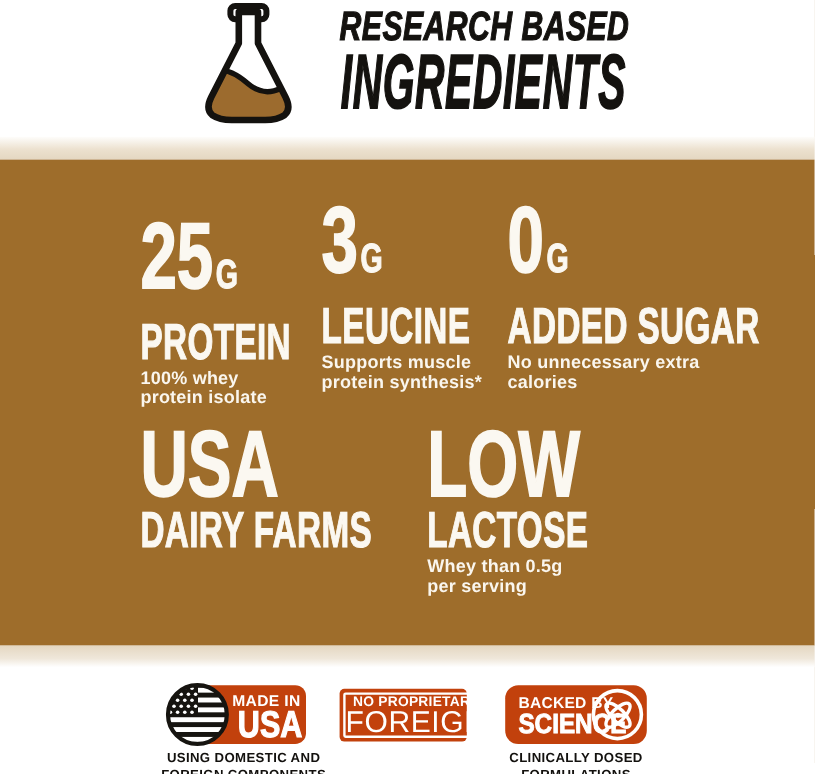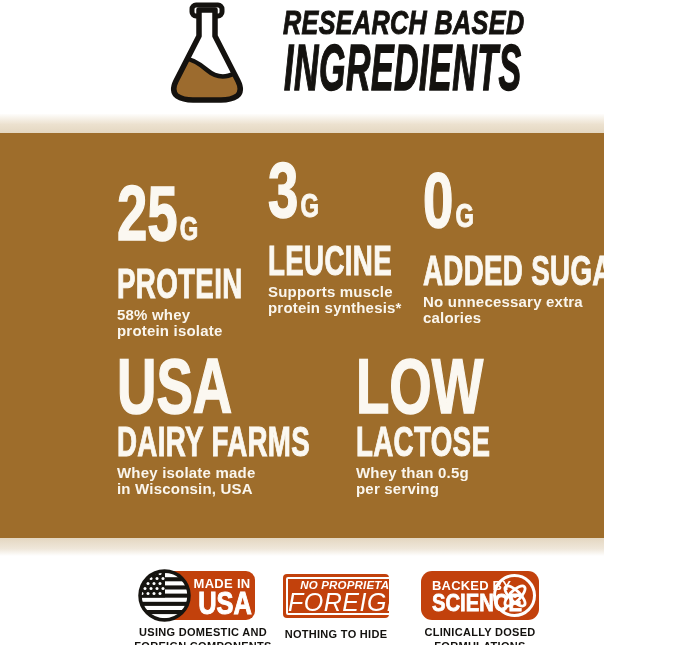--- a/index.html
+++ b/index.html
@@ -1,17 +1,17 @@
 <!DOCTYPE html>
 <html><head>
 <meta charset="utf-8">
 <style>
   html,body{margin:0;padding:0;}
   .canvas{
-    position:relative; width:604px; height:645px; background:#ffffff;
+    position:relative; width:679px; height:645px; background:#ffffff;
     overflow:hidden; font-family:"Liberation Sans", sans-serif;
   }
   
   .flask{position:absolute; left:163px; top:2px; width:88px; height:102px;}
   .title-line1{
     position:absolute; left:283px; top:5px; font-size:34px; font-weight:bold; font-style:italic;
     color:#14120f; line-height:1; white-space:nowrap; transform:scale(0.74,1);
     transform-origin:left top; -webkit-text-stroke:1px #14120f; letter-spacing:0.5px;
   }
   .title-line2{
@@ -21,21 +21,21 @@
   }
   
   .band-top{position:absolute; left:0; top:114px; width:679px; height:19px;
     background:linear-gradient(180deg,#fefdfb 0%,#ece1cf 55%,#e4d7c1 100%);}
   .panel{position:absolute; left:0; top:133px; width:679px; height:405px; background:#9e6d2b;}
   .band-bottom{position:absolute; left:0; top:538px; width:679px; height:18px;
     background:linear-gradient(180deg,#e4d7c1 0%,#efe7da 60%,#ffffff 100%);}
   
   .stat{position:absolute; color:#fbf8f1;}
   .stat.s1{left:117px; top:174px;}
-  .stat.s2{left:268px; top:151px;}
+  .stat.s2{left:268px; top:161px;}
   .stat.s3{left:423px; top:161px;}
   .stat.s4{left:117px; top:347px;}
   .stat.s5{left:356px; top:347px;}
   .stat-value{
     font-size:78px; font-weight:bold; line-height:78px; white-space:nowrap;
     transform:scale(0.70,1); transform-origin:left top; -webkit-text-stroke:1.5px #fbf8f1;
   }
   .stat-value .unit{font-size:34px; margin-left:3px; -webkit-text-stroke:1px #fbf8f1;}
   .stat-label{
     font-size:42px; font-weight:bold; line-height:34px; white-space:nowrap;
@@ -49,21 +49,21 @@
   
   .badge{position:absolute; background:#c2410c; color:#ffffff; box-sizing:border-box;}
   .badge-made{left:151px; top:571px; width:104px; height:49px; border-radius:9px;}
   .flag-circle{position:absolute; left:-13px; top:-2px; width:53px; height:53px;}
   .made-text{position:absolute; left:42px; top:6px; width:58px; text-align:center;}
   .made-line1{font-size:13px; font-weight:bold; letter-spacing:0.3px; line-height:13px;}
   .made-line2{font-size:31px; font-weight:bold; line-height:27px; transform:scale(0.82,1);
     transform-origin:center top; -webkit-text-stroke:1px #fff;}
   .badge-blends{left:283px; top:574px; width:106px; height:44px; border-radius:4px; display:flex;}
   .blends-inner{margin:3px; border:2px solid #ffffff; border-radius:2px; flex:1;
-    display:flex; flex-direction:column; align-items:flex-end; justify-content:center;font-style:italic;}
+    display:flex; flex-direction:column; align-items:center; justify-content:center;}
   .blends-line1{font-size:11.5px; font-weight:bold; letter-spacing:0.2px; line-height:12px; white-space:nowrap;}
   .blends-line2{font-size:25px; font-weight:normal; line-height:23px; letter-spacing:0.5px; white-space:nowrap;}
   .badge-science{left:421px; top:571px; width:118px; height:49px; border-radius:11px;}
   .science-text{position:absolute; left:11px; top:8px;}
   .science-line1{font-size:13px; font-weight:bold; line-height:14px; letter-spacing:0.2px; white-space:nowrap;}
   .science-line2{font-size:23px; font-weight:bold; line-height:21px; transform:scale(0.88,1);
     transform-origin:left top; -webkit-text-stroke:0.8px #fff; white-space:nowrap;}
   .atom-circle{position:absolute; right:3px; top:3px; width:43px; height:43px;
     border:3.5px solid #ffffff; border-radius:50%; box-sizing:border-box;
     display:flex; align-items:center; justify-content:center;}
@@ -98,41 +98,39 @@
   <div class="title-line1">RESEARCH BASED</div>
   <div class="title-line2">INGREDIENTS</div>
 
   <div class="band-top"></div>
   <div class="panel"></div>
   <div class="band-bottom"></div>
 
   <div class="stat s1">
     <div class="stat-value"><span>25</span><span class="unit">G</span></div>
     <div class="stat-label">PROTEIN</div>
-    <div class="stat-caption">58% whey
+    <div class="stat-caption">100% whey
 protein isolate</div>
   </div>
   <div class="stat s2">
     <div class="stat-value"><span>3</span><span class="unit">G</span></div>
     <div class="stat-label">LEUCINE</div>
     <div class="stat-caption">Supports muscle
 protein synthesis*</div>
   </div>
   <div class="stat s3">
     <div class="stat-value"><span>0</span><span class="unit">G</span></div>
     <div class="stat-label">ADDED SUGAR</div>
     <div class="stat-caption">No unnecessary extra
 calories</div>
   </div>
 
   <div class="stat s4">
     <div class="stat-value">USA</div>
     <div class="stat-label">DAIRY FARMS</div>
-    <div class="stat-caption">Whey isolate made
-in Wisconsin, USA</div>
   </div>
   <div class="stat s5">
     <div class="stat-value">LOW</div>
     <div class="stat-label">LACTOSE</div>
     <div class="stat-caption">Whey than 0.5g
 per serving</div>
   </div>
 
   <div class="badge badge-made">
     <div class="flag-circle">
@@ -186,21 +184,20 @@
   </div>
   <div class="badge-caption cap1">USING DOMESTIC AND
 FOREIGN COMPONENTS</div>
 
   <div class="badge badge-blends">
     <div class="blends-inner">
       <div class="blends-line1">NO PROPRIETARY</div>
       <div class="blends-line2">FOREIGN</div>
     </div>
   </div>
-  <div class="badge-caption cap2">NOTHING TO HIDE</div>
 
   <div class="badge badge-science">
     <div class="science-text">
       <div class="science-line1">BACKED BY</div>
       <div class="science-line2">SCIENCE</div>
     </div>
     <div class="atom-circle">
       <svg width="34" height="34" viewBox="0 0 36 36">
         <g stroke="#ffffff" stroke-width="3" fill="none">
           <ellipse cx="18" cy="18" rx="14" ry="5.5" transform="rotate(45 18 18)"></ellipse>

